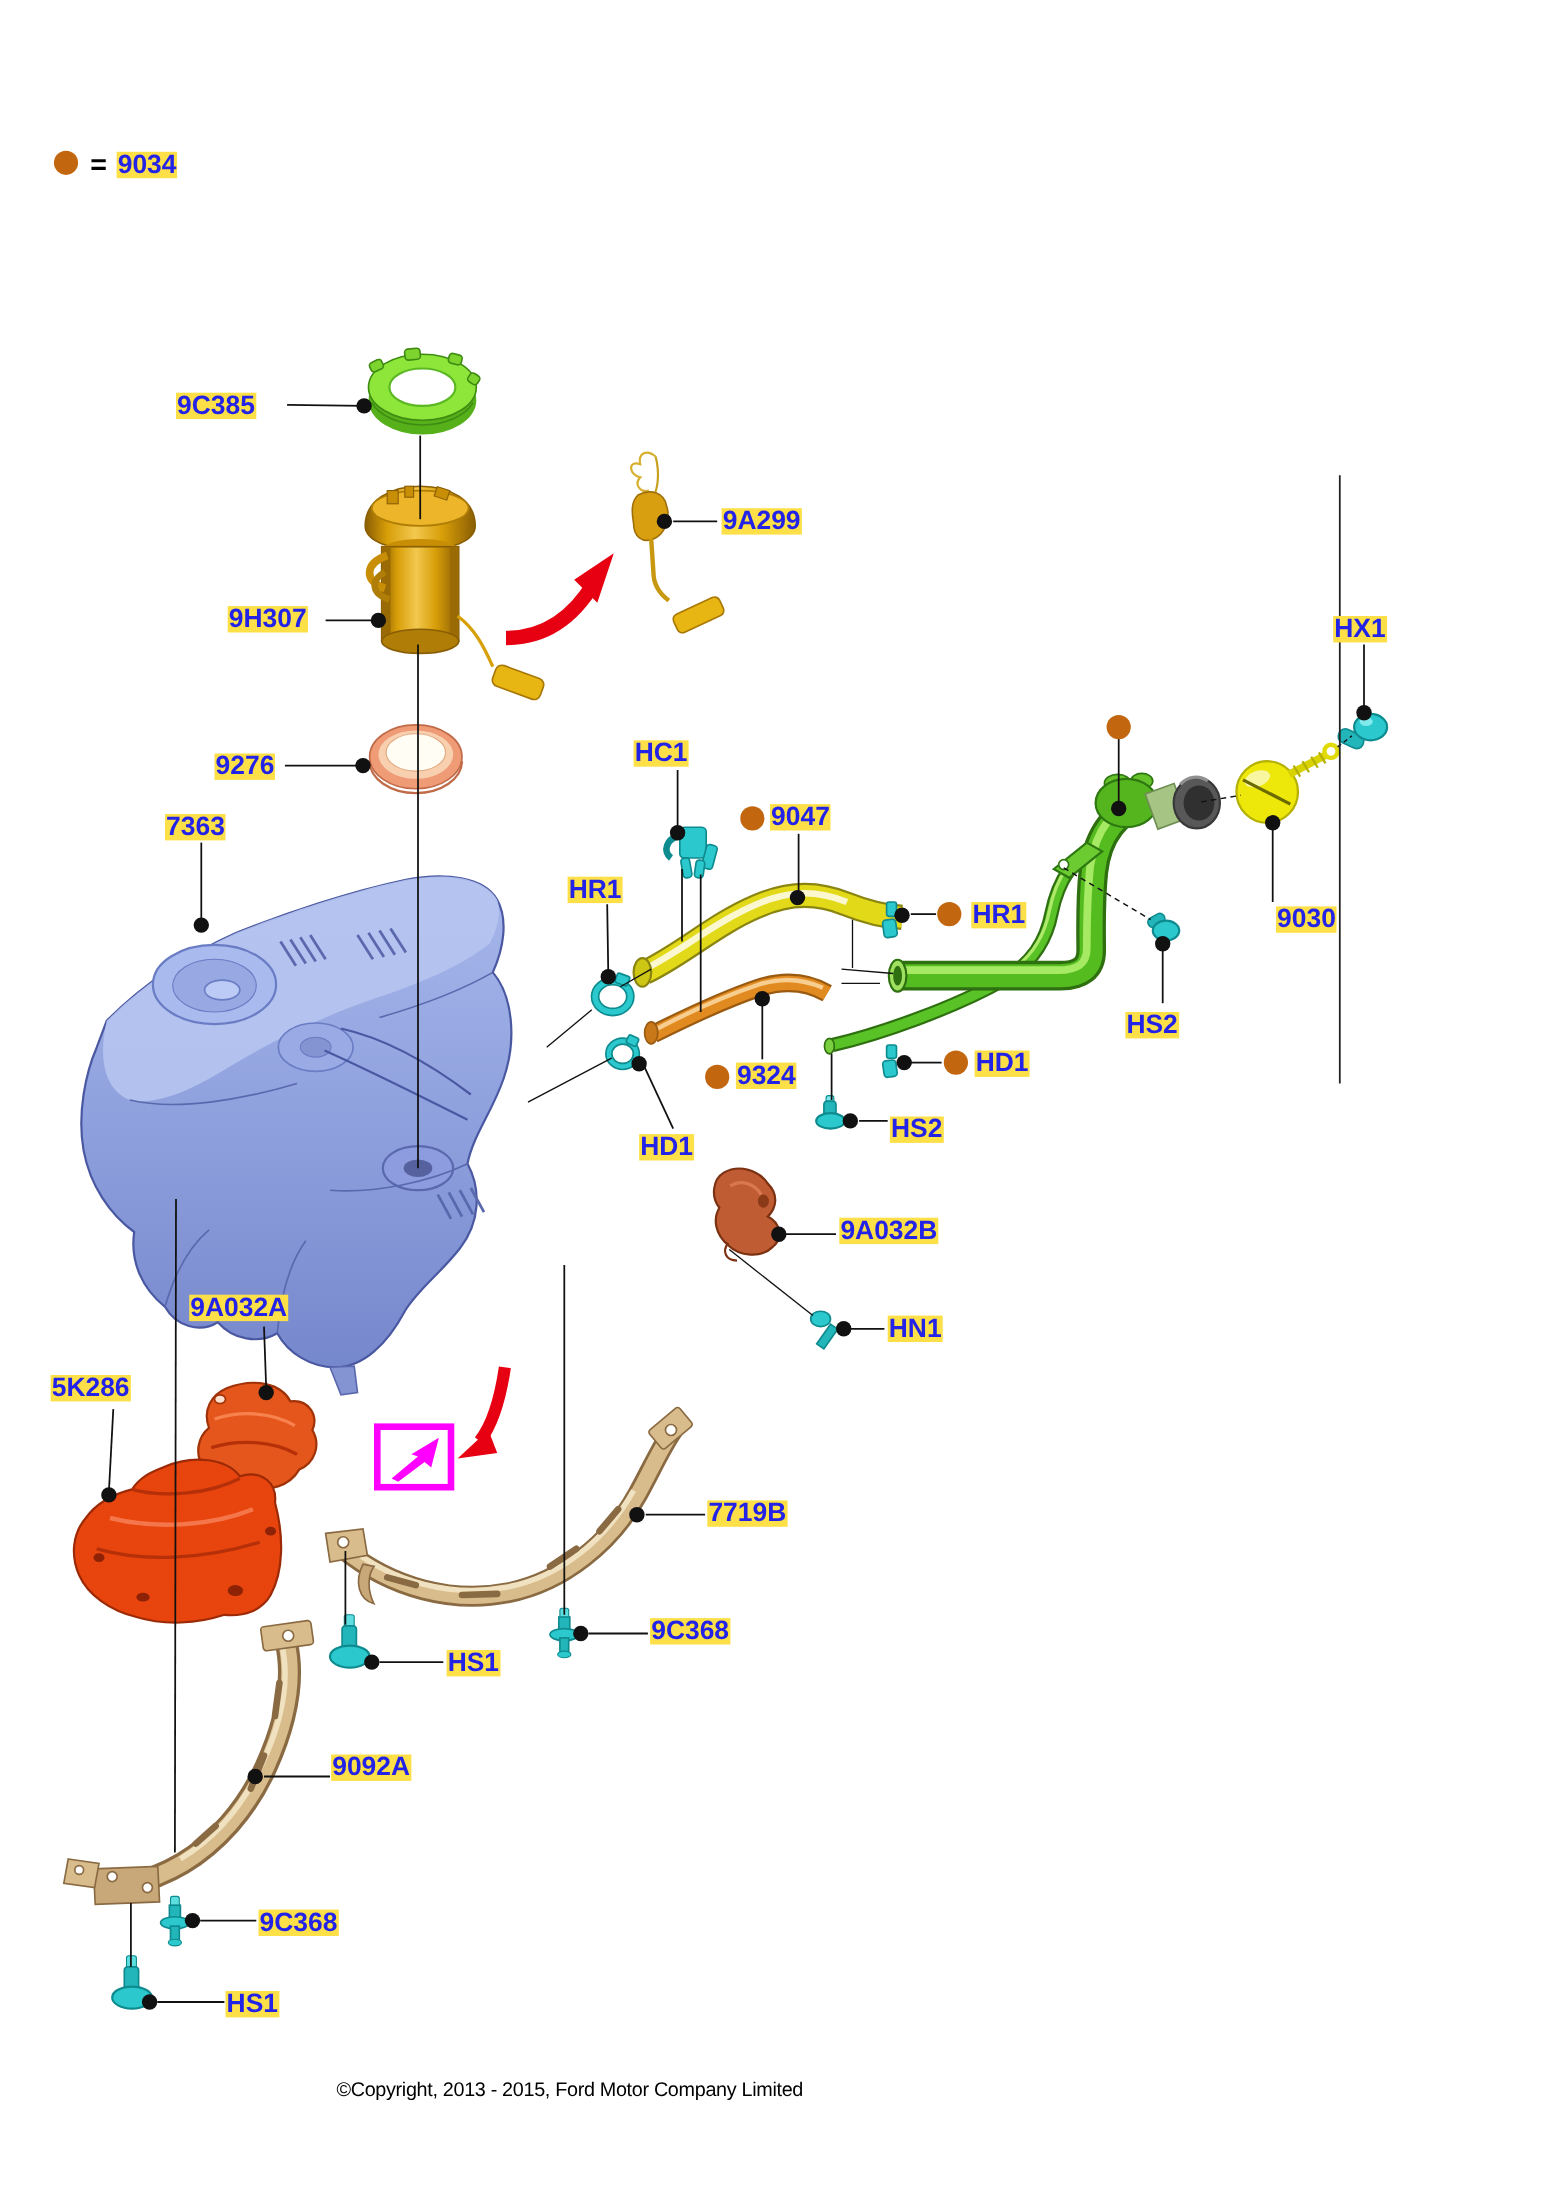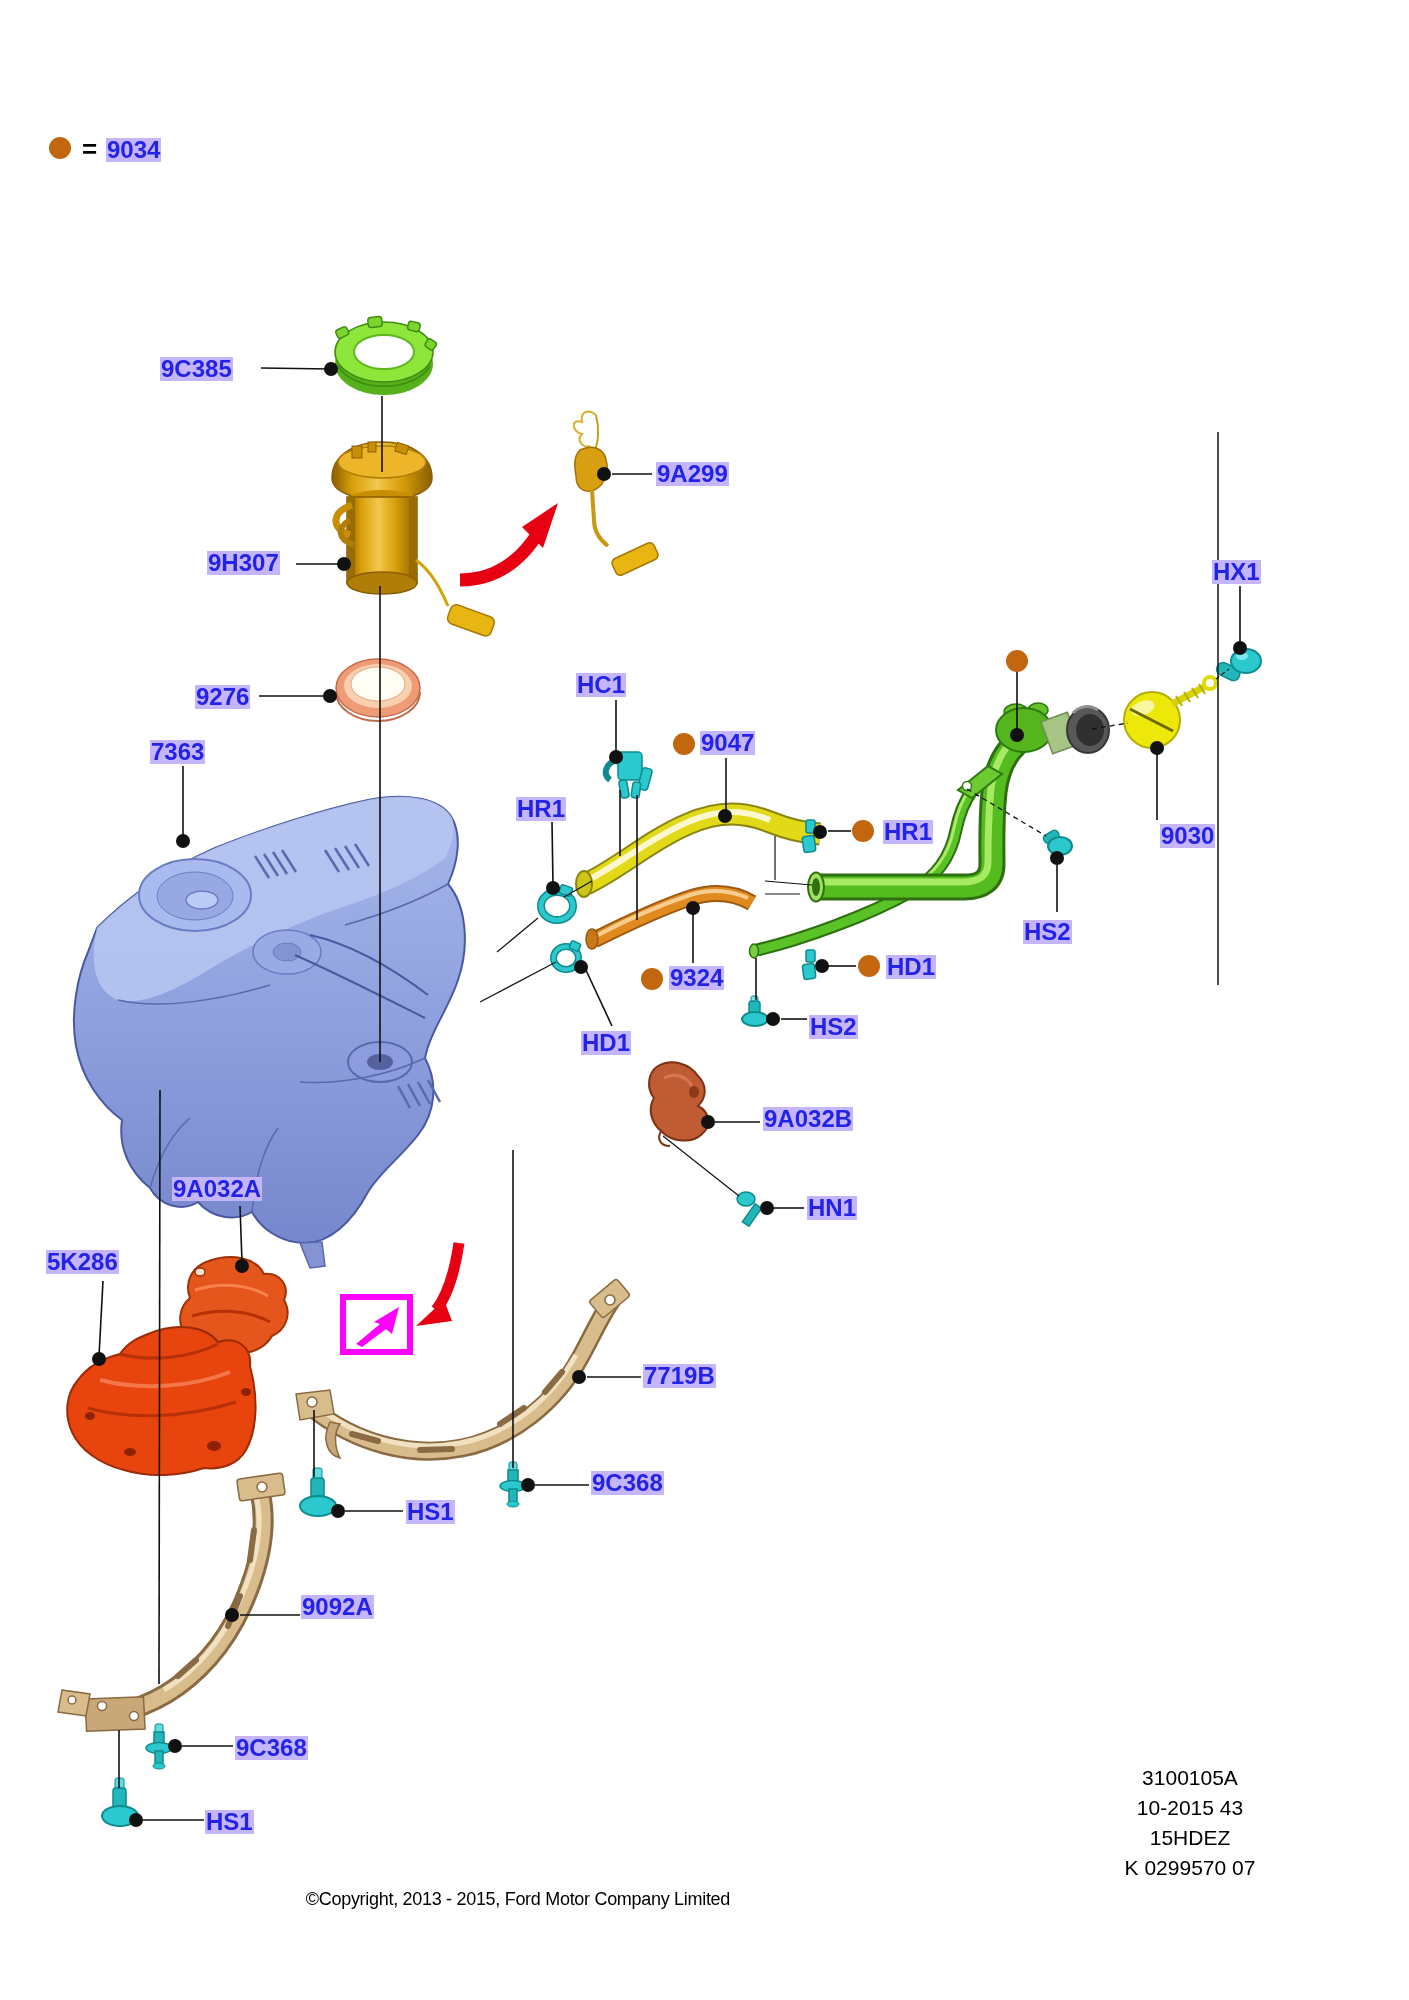--- a/index.html
+++ b/index.html
@@ -1,20 +1,20 @@
 <!DOCTYPE html>
 <html><head>
 <meta charset="utf-8">
 <style>
   html,body{margin:0;padding:0;background:#fff;}
   #canvas{position:relative;width:1409px;height:2000px;background:#ffffff;overflow:hidden;
           font-family:"Liberation Sans",sans-serif;}
   #diagram-svg{position:absolute;left:0;top:0;}
   .callout{position:absolute;font:bold 24px "Liberation Sans",sans-serif;color:#2323e8;
-           line-height:1;white-space:nowrap;background:#c4b5fd;padding:0 1px;}
+           line-height:1;white-space:nowrap;background:#fde047;padding:0 1px;}
   .odot{position:absolute;width:22px;height:22px;border-radius:50%;background:#c2660f;}
   .legend-eq{position:absolute;font:bold 26px "Liberation Sans",sans-serif;color:#000;line-height:1;}
   .ref-block{position:absolute;left:1095px;top:1763px;width:190px;text-align:center;
              font:21px/30px "Liberation Sans",sans-serif;color:#000;}
   .copyright{position:absolute;left:300px;top:1889px;width:430px;text-align:right;
              font:18px "Liberation Sans",sans-serif;color:#000;letter-spacing:-0.3px;}
 </style>
 </head>
 <body>
 
@@ -437,21 +437,15 @@
 <div class="callout" style="left:807px;top:1196px">HN1</div>
 <div class="callout" style="left:172px;top:1177px">9A032A</div>
 <div class="callout" style="left:46px;top:1250px">5K286</div>
 <div class="callout" style="left:643px;top:1364px">7719B</div>
 <div class="callout" style="left:591px;top:1471px">9C368</div>
 <div class="callout" style="left:406px;top:1500px">HS1</div>
 <div class="callout" style="left:301px;top:1595px">9092A</div>
 <div class="callout" style="left:235px;top:1736px">9C368</div>
 <div class="callout" style="left:205px;top:1810px">HS1</div>
 
-<div class="ref-block">
-  <div>3100105A</div>
-  <div>10-2015 43</div>
-  <div>15HDEZ</div>
-  <div>K 0299570 07</div>
+<div class="copyright">©Copyright, 2013 - 2015, Ford Motor Company Limited</div>
+
 </div>
-<div class="copyright">©Copyright, 2013 - 2015, Ford Motor Company Limited</div>
-
-</div>
 
 </body></html>

